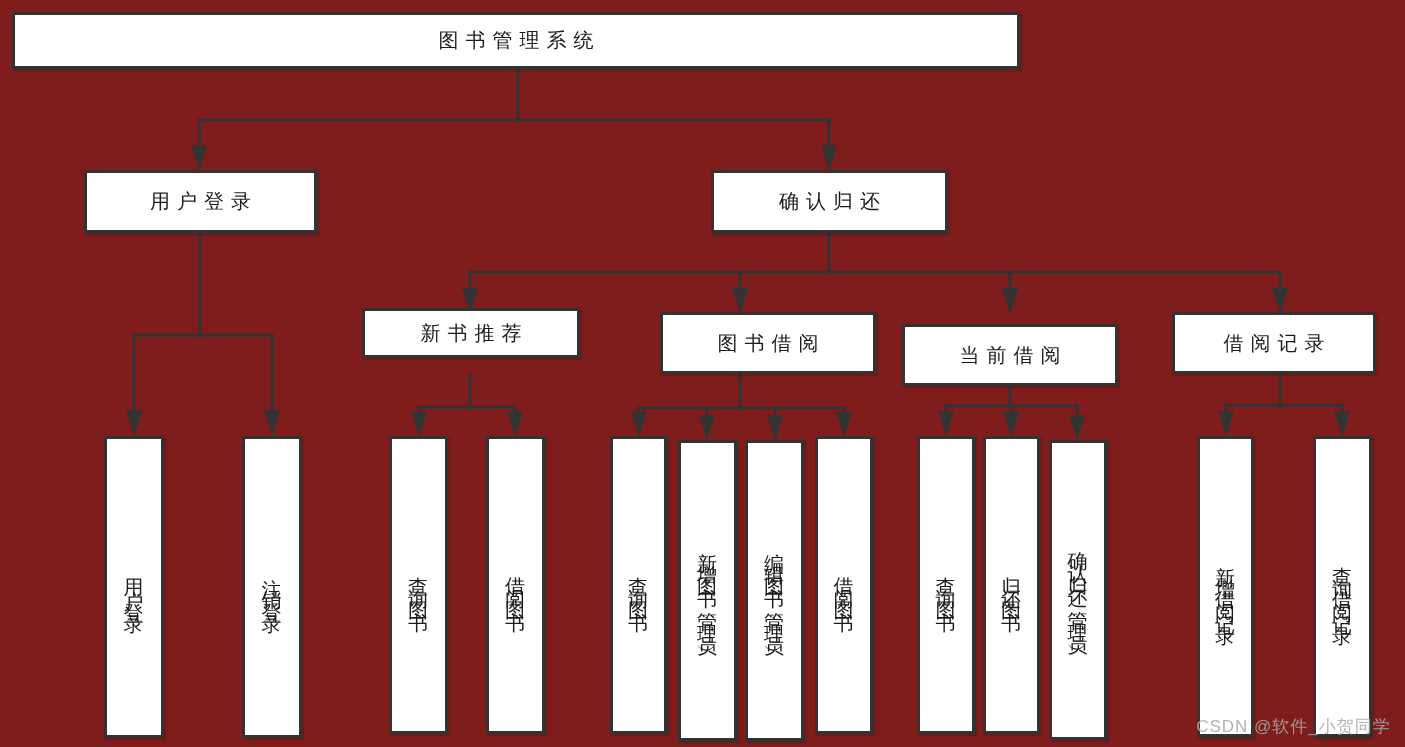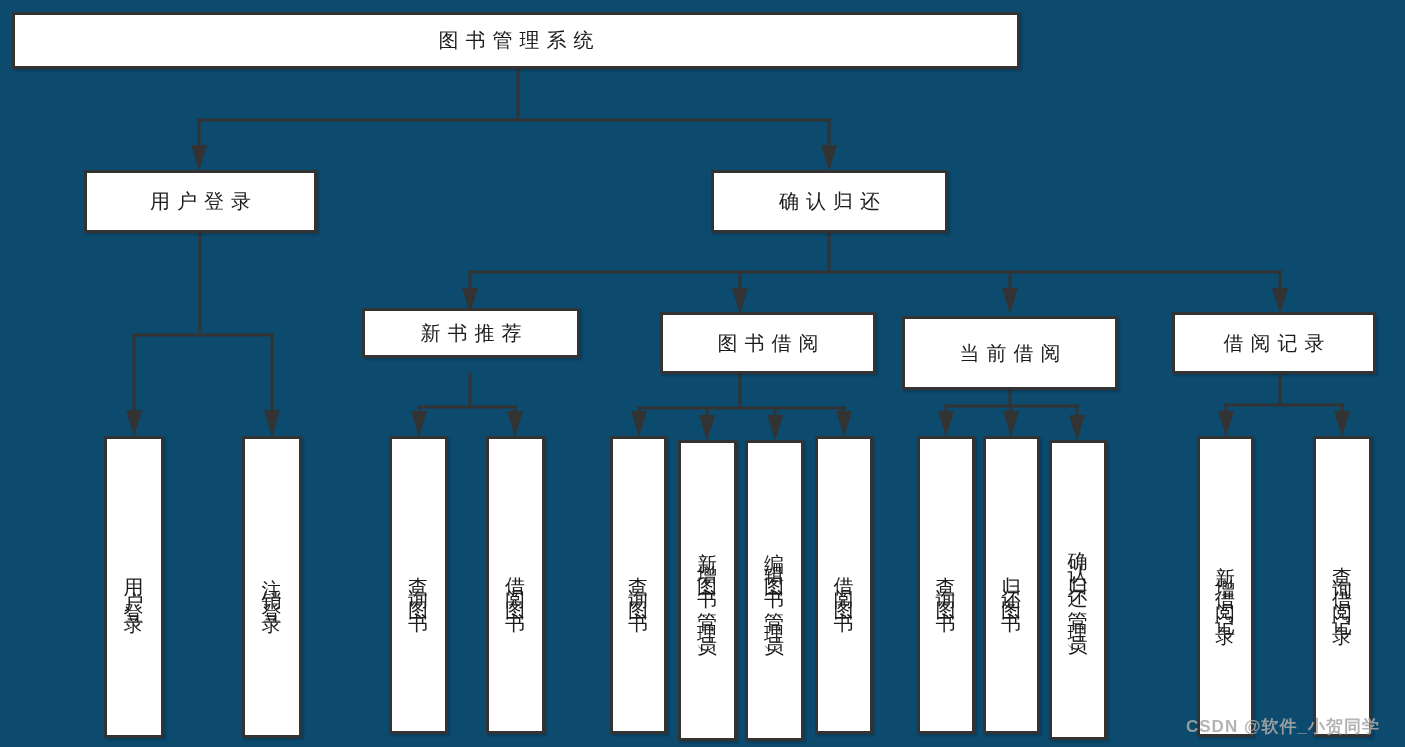--- a/index.html
+++ b/index.html
@@ -5,21 +5,21 @@
   html, body {
     margin: 0;
     padding: 0;
     background: #ffffff;
     font-family: "Liberation Sans", sans-serif;
   }
   .canvas {
     position: relative;
     width: 1405px;
     height: 747px;
-    background: #0c4a6e;
+    background: #7f1d1d;
     overflow: hidden;
   }
   .connectors {
     position: absolute;
     left: 0;
     top: 0;
     width: 1405px;
     height: 747px;
     pointer-events: none;
   }
@@ -49,23 +49,22 @@
   }
   .watermark {
     position: absolute;
     left: 1186px;
     top: 715px;
     width: 215px;
     font-size: 17px;
     letter-spacing: 1px;
     color: rgba(168,168,168,0.88);
     z-index: 20;
-    text-align: left;
+    text-align: center;
     text-indent: 0;
-    font-weight: bold;
   }
 </style>
 </head>
 <body>
 
 <div class="canvas">
 
   <svg class="connectors" viewBox="0 0 1405 747" xmlns="http://www.w3.org/2000/svg" stroke="#333333" stroke-width="3" fill="none" stroke-linecap="square">
 
     <line x1="518" y1="68" x2="518" y2="120"></line>
@@ -128,21 +127,21 @@
     <polygon points="1334,411 1350,411 1342,437" fill="#333333" stroke="none"></polygon>
   </svg>
 
   <div class="node" style="left:12px; top:12px; width:1008px; height:57px;">图书管理系统</div>
 
   <div class="node" style="left:84px; top:170px; width:233px; height:63px;">用户登录</div>
   <div class="node" style="left:711px; top:170px; width:237px; height:63px;">确认归还</div>
 
   <div class="node" style="left:362px; top:308px; width:218px; height:50px;">新书推荐</div>
   <div class="node" style="left:660px; top:312px; width:216px; height:62px;">图书借阅</div>
-  <div class="node" style="left:902px; top:316px; width:216px; height:74px;">当前借阅</div>
+  <div class="node" style="left:902px; top:324px; width:216px; height:62px;">当前借阅</div>
   <div class="node" style="left:1172px; top:312px; width:204px; height:62px;">借阅记录</div>
 
   <div class="node leaf" style="left:104px; top:436px; width:60px; height:302px;">用户登录</div>
   <div class="node leaf" style="left:242px; top:436px; width:60px; height:302px;">注销登录</div>
 
   <div class="node leaf" style="left:389px; top:436px; width:59px; height:298px;">查询图书</div>
   <div class="node leaf" style="left:486px; top:436px; width:59px; height:298px;">借阅图书</div>
 
   <div class="node leaf" style="left:610px; top:436px; width:57px; height:298px;">查询图书</div>
   <div class="node leaf" style="left:678px; top:440px; width:59px; height:301px;">新增图书（管理员）</div>

